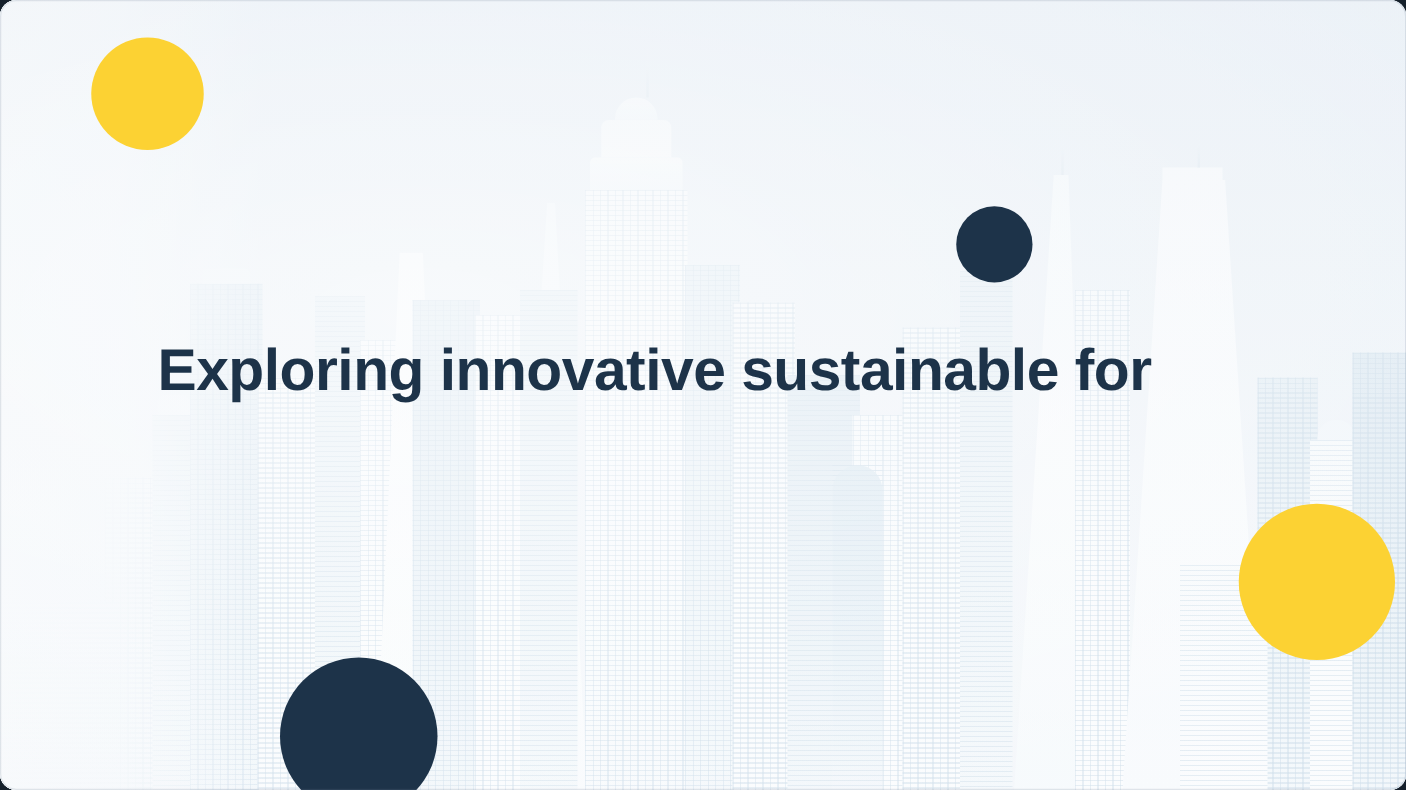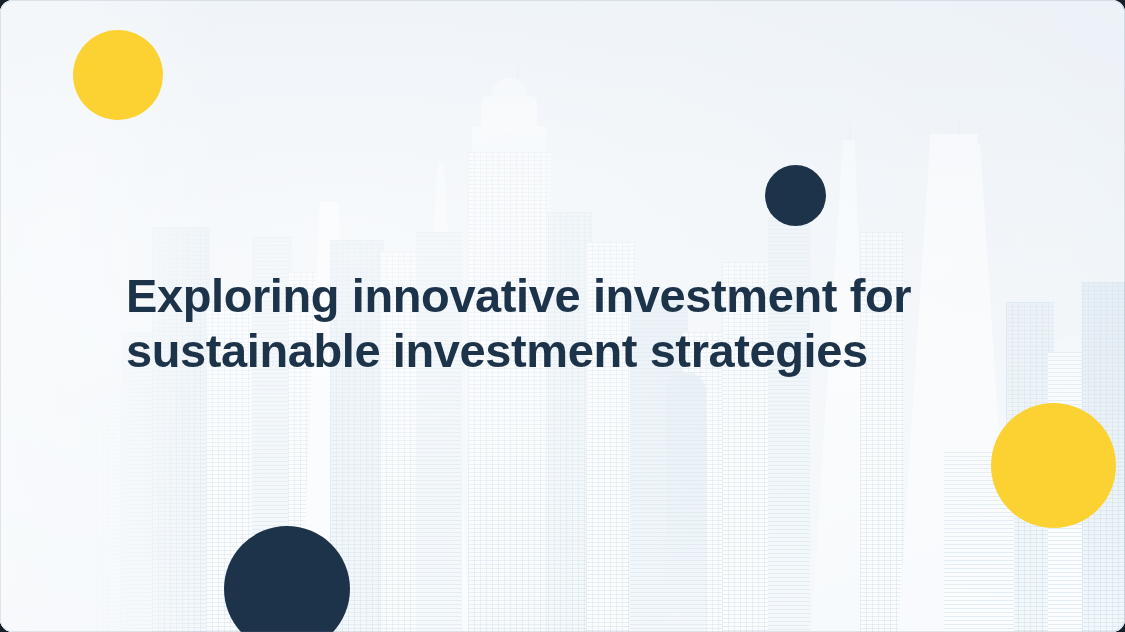--- a/index.html
+++ b/index.html
@@ -268,18 +268,17 @@
     <div class="photo-wash"></div>
     <div class="photo-wash2"></div>
   </div>
 
   <div class="circle" style="left: 73px; top: 30px; width: 90px; height: 90px; background: rgb(252, 210, 51);"></div>
   <div class="circle" style="left: 765px; top: 165px; width: 61px; height: 61px; background: rgb(29, 51, 73);"></div>
   <div class="circle" style="left: 224px; top: 526px; width: 126px; height: 126px; background: rgb(29, 51, 73);"></div>
   <div class="circle" style="left: 991px; top: 403px; width: 125px; height: 125px; background: rgb(252, 210, 51);"></div>
 
   <h1 class="headline" style="color: rgb(29, 51, 73);">
-    <span class="ln">Exploring innovative investment for</span>
-    <span class="ln">sustainable investment strategies</span>
+    <span class="ln">Exploring innovative sustainable for</span>
   </h1>
 
   <div class="edge"></div>
 </div>
 
 </body></html>

